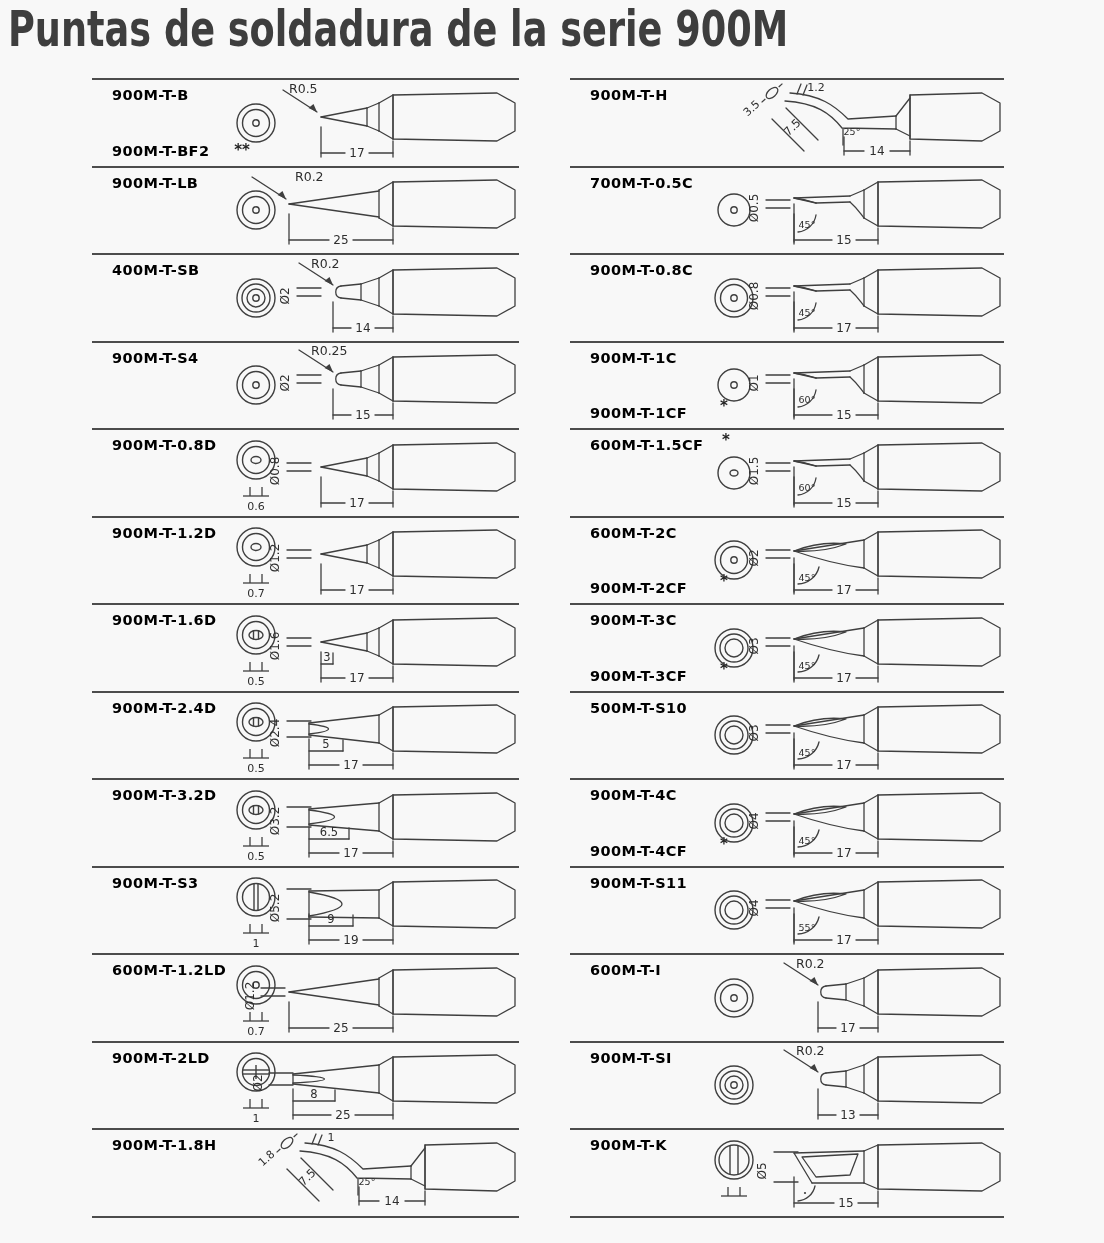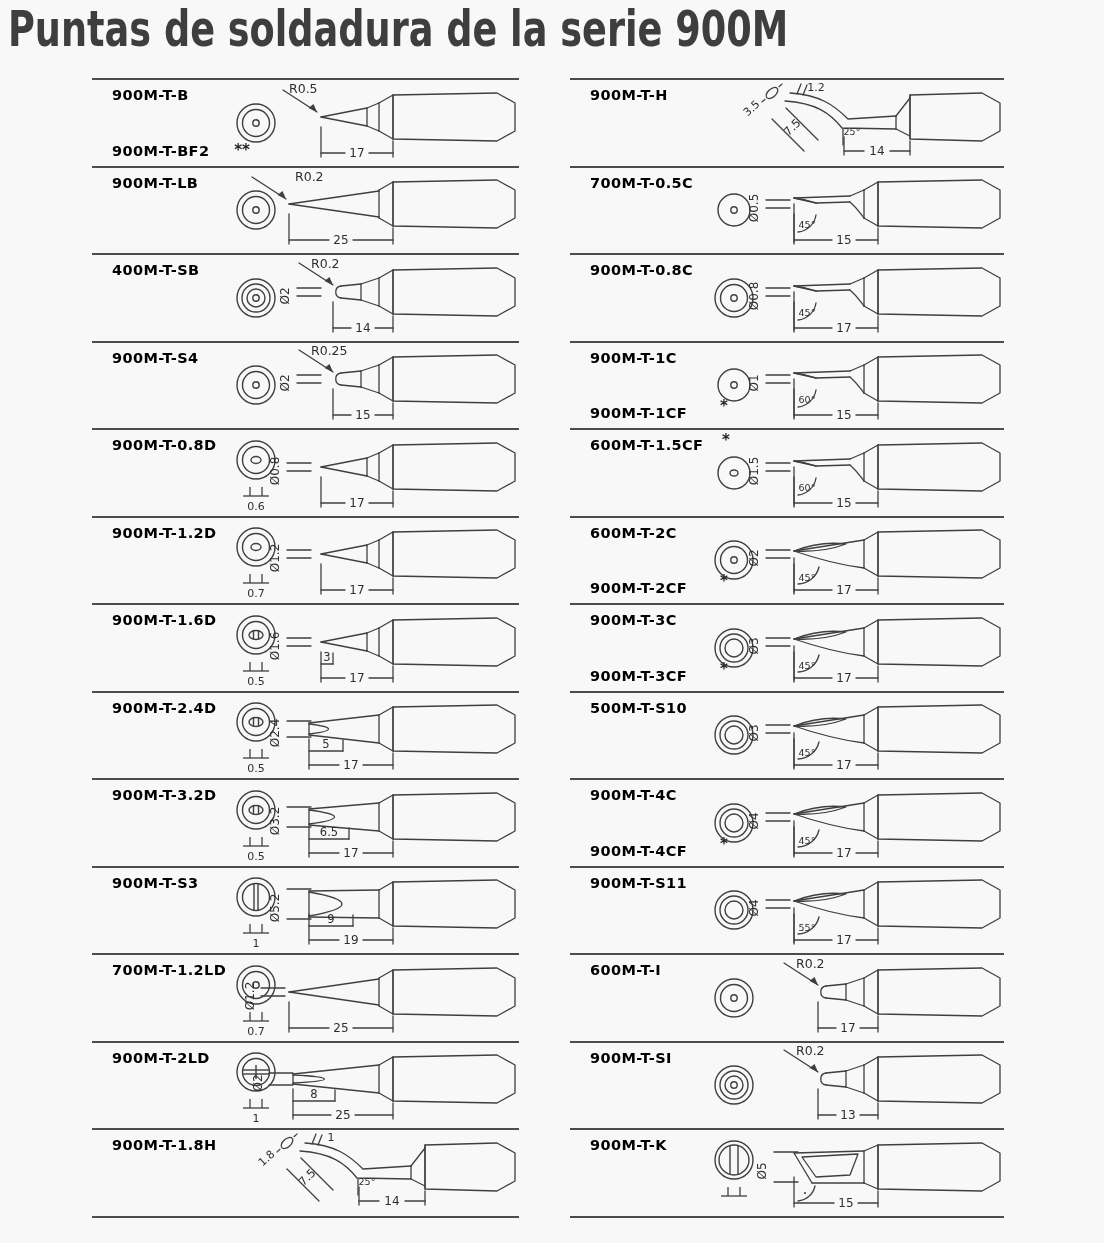--- a/index.html
+++ b/index.html
@@ -406,21 +406,21 @@
               <path d="M150,60 L150,76"></path>
               <path d="M66,72 L96,72"></path>
               <path d="M120,72 L150,72"></path>
             </g>
             <text x="36" y="40" font-size="12" fill="#2e2e2e" text-anchor="middle" transform="rotate(-90 36 40)">Ø5.2</text>
             <text x="88" y="55" font-size="11.5" fill="#2e2e2e" text-anchor="middle">9</text>
             <text x="108" y="76" font-size="12" fill="#2e2e2e" text-anchor="middle">19</text>
           </svg></div>
       </div>
       <div class="row">
-        <span class="model">700M-T-1.2LD</span>
+        <span class="model">600M-T-1.2LD</span>
         <div class="iconwrap"><svg width="56" height="52" viewBox="0 0 56 52">
             <g stroke="#3f3f3f" stroke-width="1.4" fill="none">
               <circle cx="28" cy="26" r="19"></circle>
               <circle cx="28" cy="26" r="13.5"></circle>
               <circle cx="28" cy="26" r="3.2"></circle>
             </g>
           </svg><svg width="56" height="26" viewBox="0 0 56 26">
             <g stroke="#3f3f3f" stroke-width="1.3" fill="none">
               <path d="M22,1 L22,10"></path>
               <path d="M34,1 L34,10"></path>

